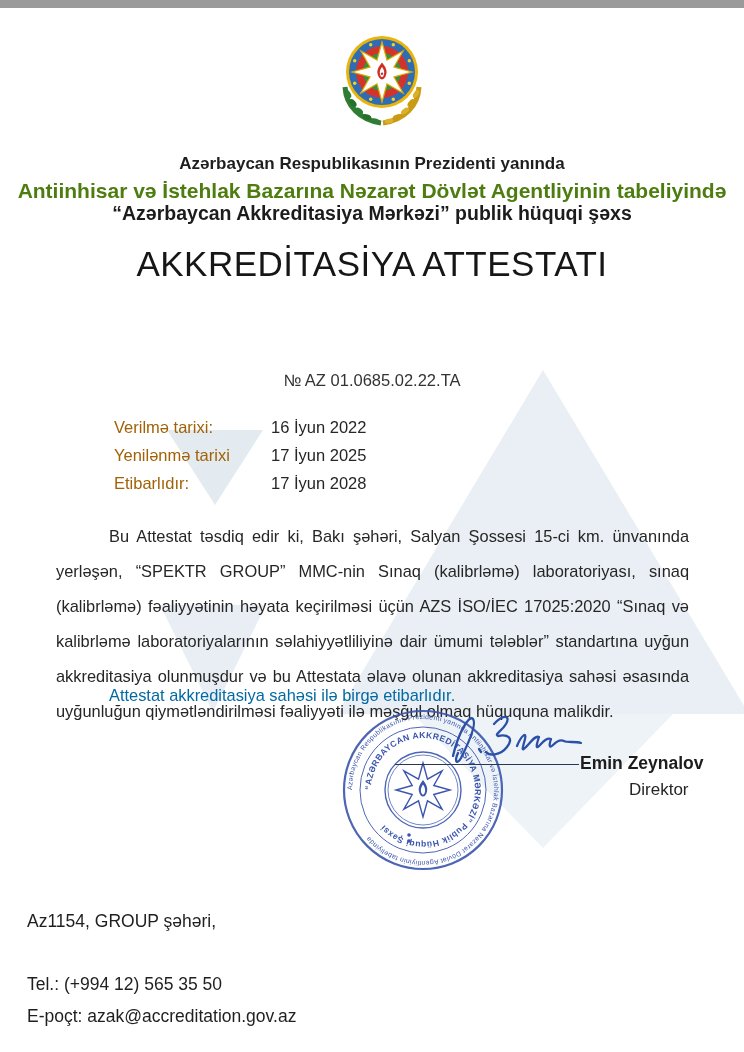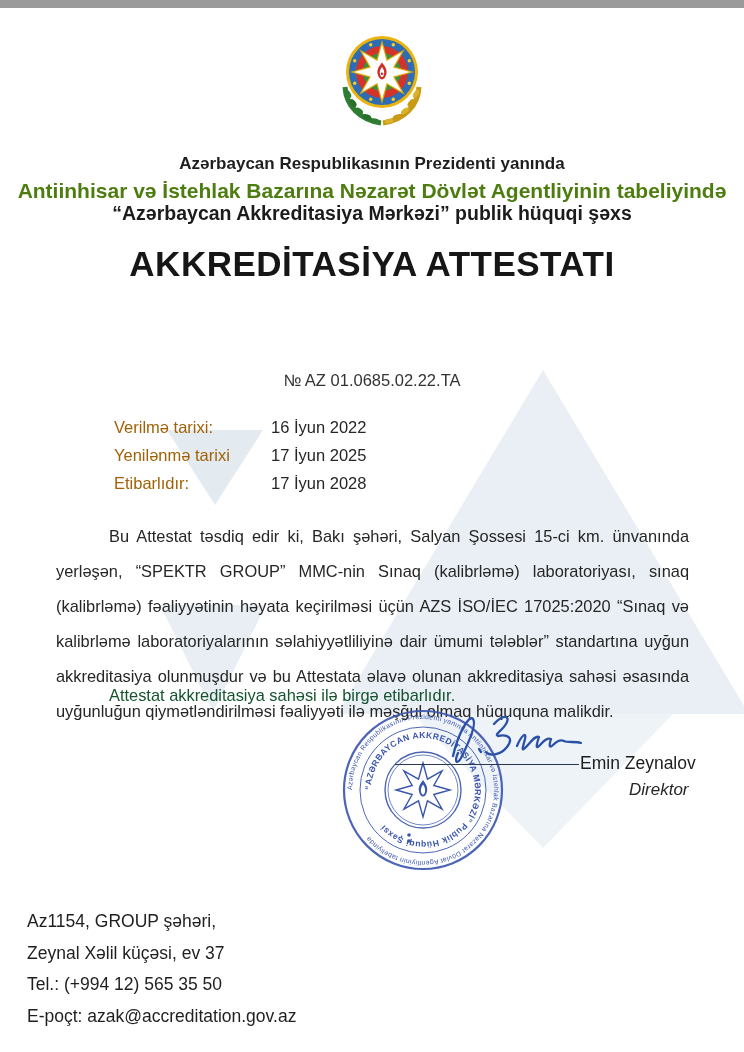--- a/index.html
+++ b/index.html
@@ -7,34 +7,34 @@
     position:relative;width:744px;height:1052px;margin:8px auto;
     background:#ffffff;overflow:hidden;
     font-family:"Liberation Sans","DejaVu Sans",sans-serif;
     color:#222;
   }
   .abs{position:absolute;}
   .centered{left:0;width:744px;text-align:center;}
   .hdr1{top:146px;font-size:17px;font-weight:bold;color:#1e1e1e;}
   .hdr2{top:171px;font-size:21px;font-weight:bold;color:#4d7c0f;}
   .hdr3{top:194px;font-size:19.5px;font-weight:bold;color:#1c1c1c;}
-  .doc-title{top:236px;font-size:35px;font-weight:bold;letter-spacing:.5px;color:#161616;}
+  .doc-title{top:236px;font-size:35px;font-weight:normal;letter-spacing:.5px;color:#161616;}
   .cert-no{top:363px;font-size:16.5px;color:#333;}
   .date-label{left:114px;font-size:16.5px;color:#a16207;}
   .date-value{left:271px;font-size:16.5px;color:#262626;text-align:right;}
   .r1{top:410px}.r2{top:438px}.r3{top:466px}
   .body-par{
     left:56px;top:511px;width:633px;
     font-size:16.4px;line-height:35px;text-align:justify;
     text-indent:53px;color:#262626;
   }
-  .body-note{left:109px;top:678px;font-size:16.4px;color:#14532d;}
+  .body-note{left:109px;top:678px;font-size:16.4px;color:#0369a1;}
   .sig-line{left:395px;top:756px;width:184px;border-top:1.7px solid #2b3752;}
-  .sig-name{left:580px;top:745px;font-size:17.5px;font-weight:normal;color:#1d1d1d;}
-  .sig-role{left:629px;top:772px;font-size:17px;color:#262626;font-style:italic;}
+  .sig-name{left:580px;top:745px;font-size:17.5px;font-weight:bold;color:#1d1d1d;}
+  .sig-role{left:629px;top:772px;font-size:17px;color:#262626;}
   .ft{left:27px;font-size:17.5px;color:#1f1f1f;}
   .f1{top:903px}.f2{top:935px}.f3{top:966px}.f4{top:998px}
   svg{display:block}
 </style>
 </head>
 <body>
 
 <div id="page">
 
   <svg class="abs" style="left:0;top:0;" width="744" height="1052" viewBox="0 0 744 1052">
@@ -135,17 +135,16 @@
       <path d="M34,45 l2,3"></path>
       <path d="M49,20 C58,10 66,11 61,20 C57,27 49,30 53,32 C63,30 69,34 62,43 C55,52 44,52 41,48"></path>
       <path d="M72,42 C76,32 82,27 80,35 C78,43 76,48 80,44 C86,38 90,31 94,33 C92,39 90,46 94,42 C98,38 102,33 106,35 C104,41 104,45 108,41 C112,37 115,35 119,37 C123,39 130,37 136,39"></path>
     </g>
   </svg>
 
   <div class="abs sig-name">Emin Zeynalov</div>
   <div class="abs sig-role">Direktor</div>
 
   <div class="abs ft f1">Az1154, GROUP şəhəri,</div>
-  <div class="abs ft f2">Zeynal Xəlil küçəsi, ev 37</div>
   <div class="abs ft f3">Tel.: (+994 12) 565 35 50</div>
   <div class="abs ft f4">E-poçt: azak@accreditation.gov.az</div>
 
 </div>
 
 </body></html>

